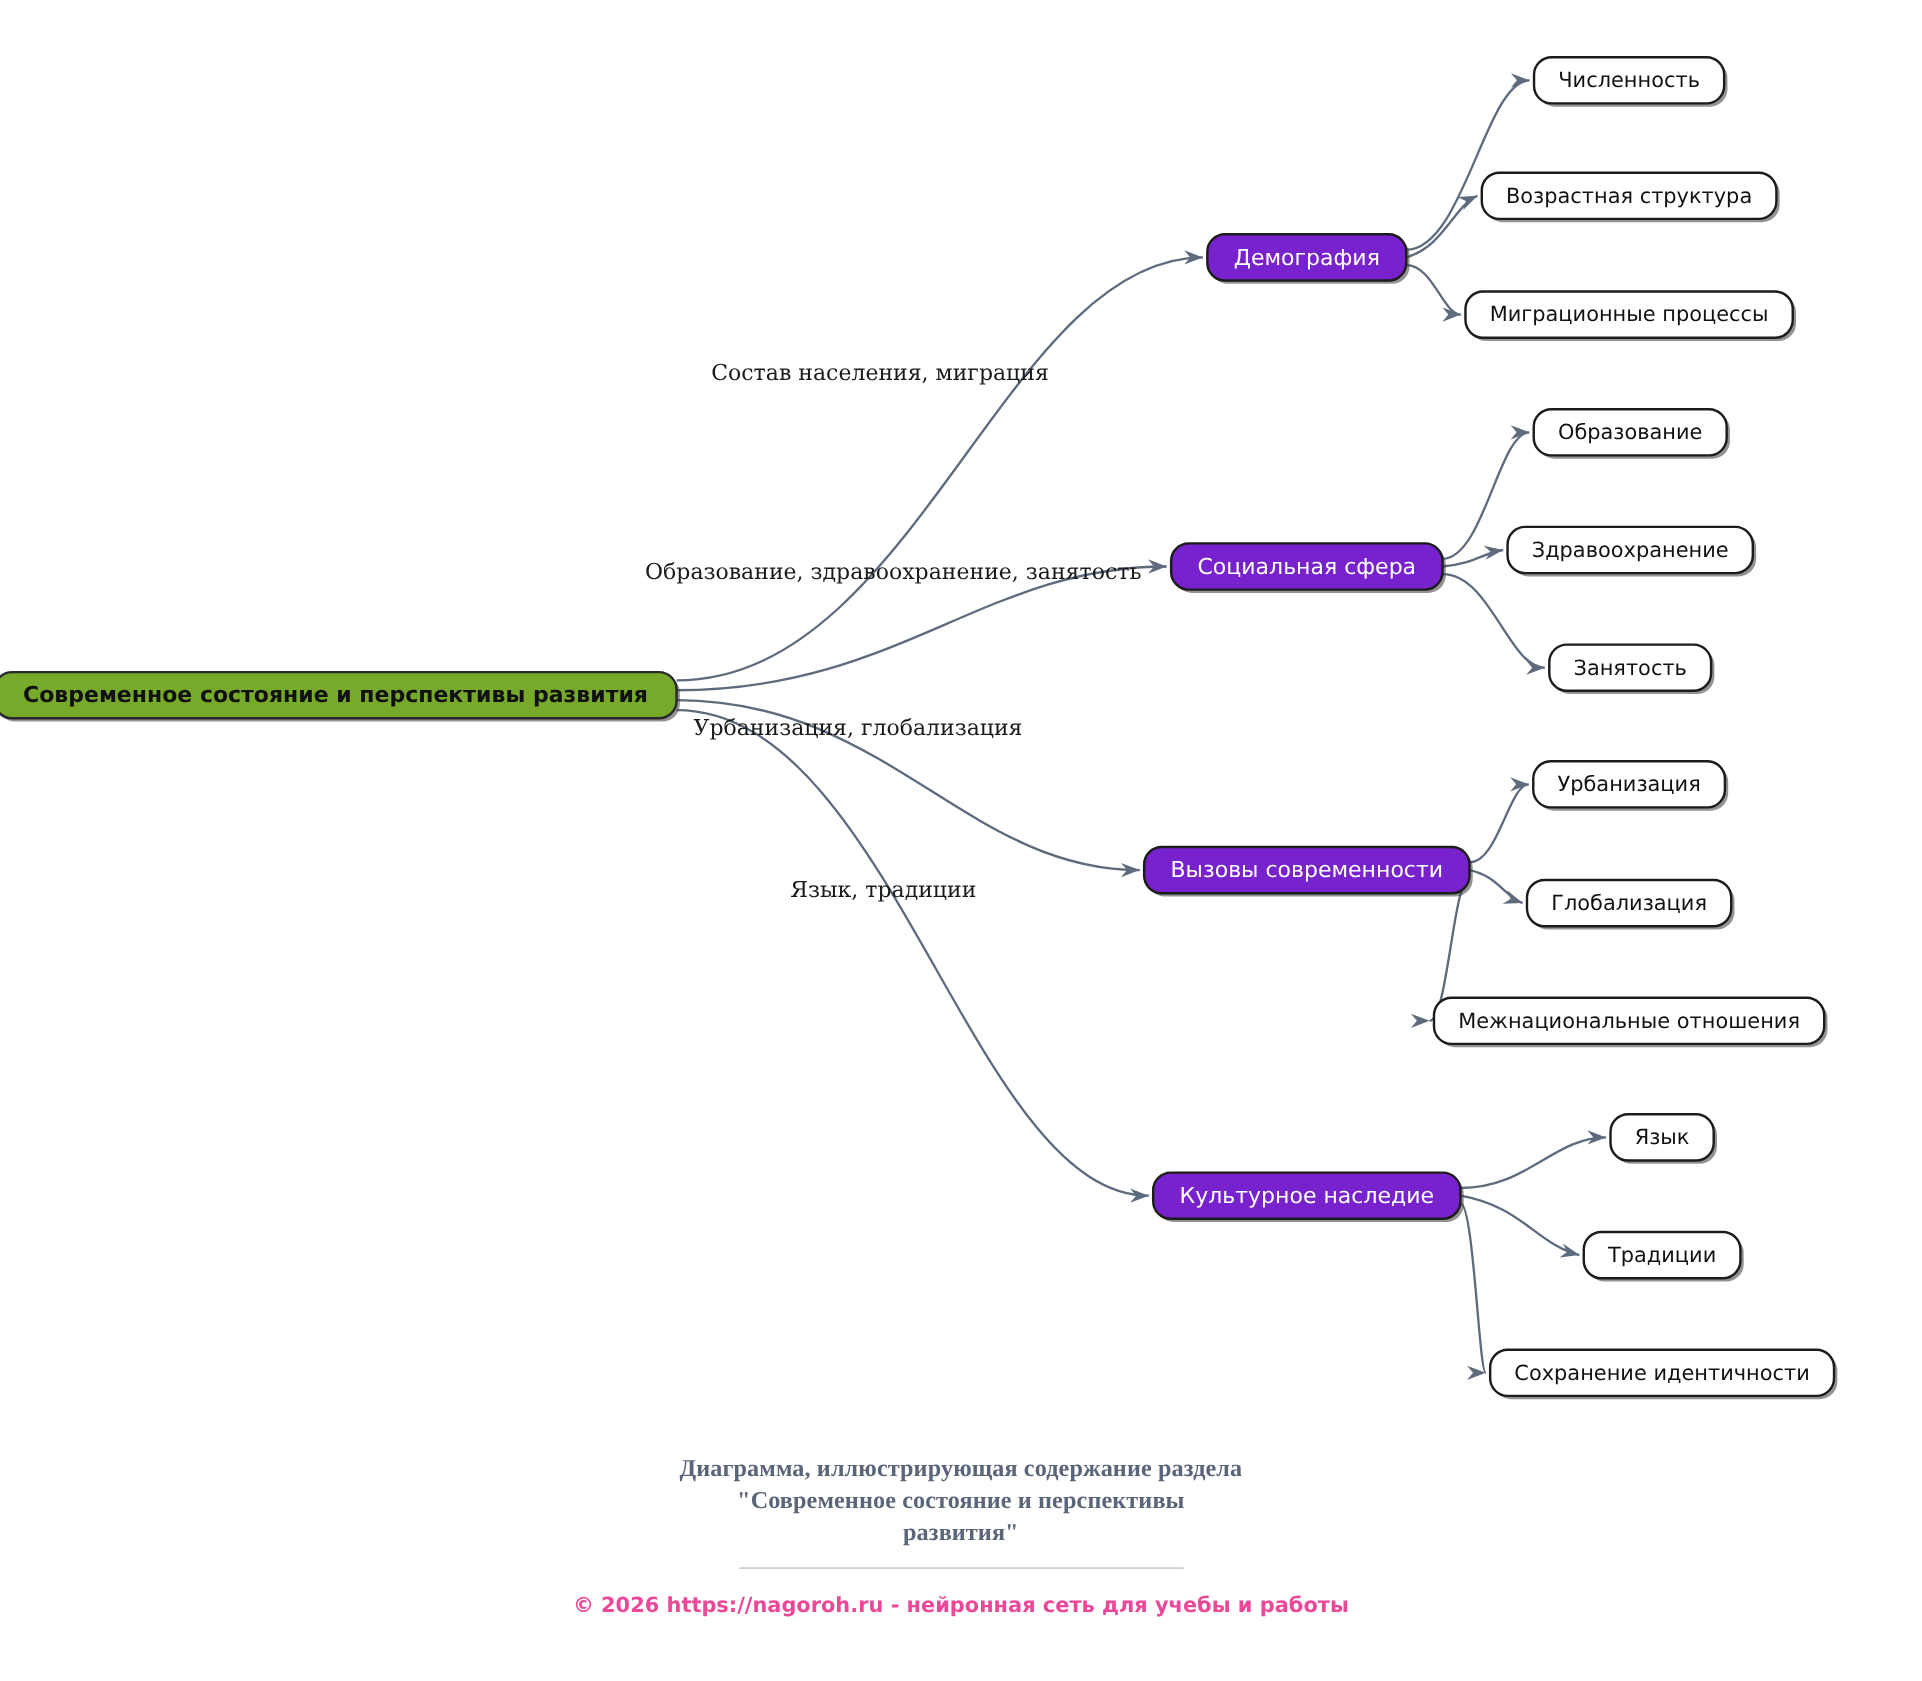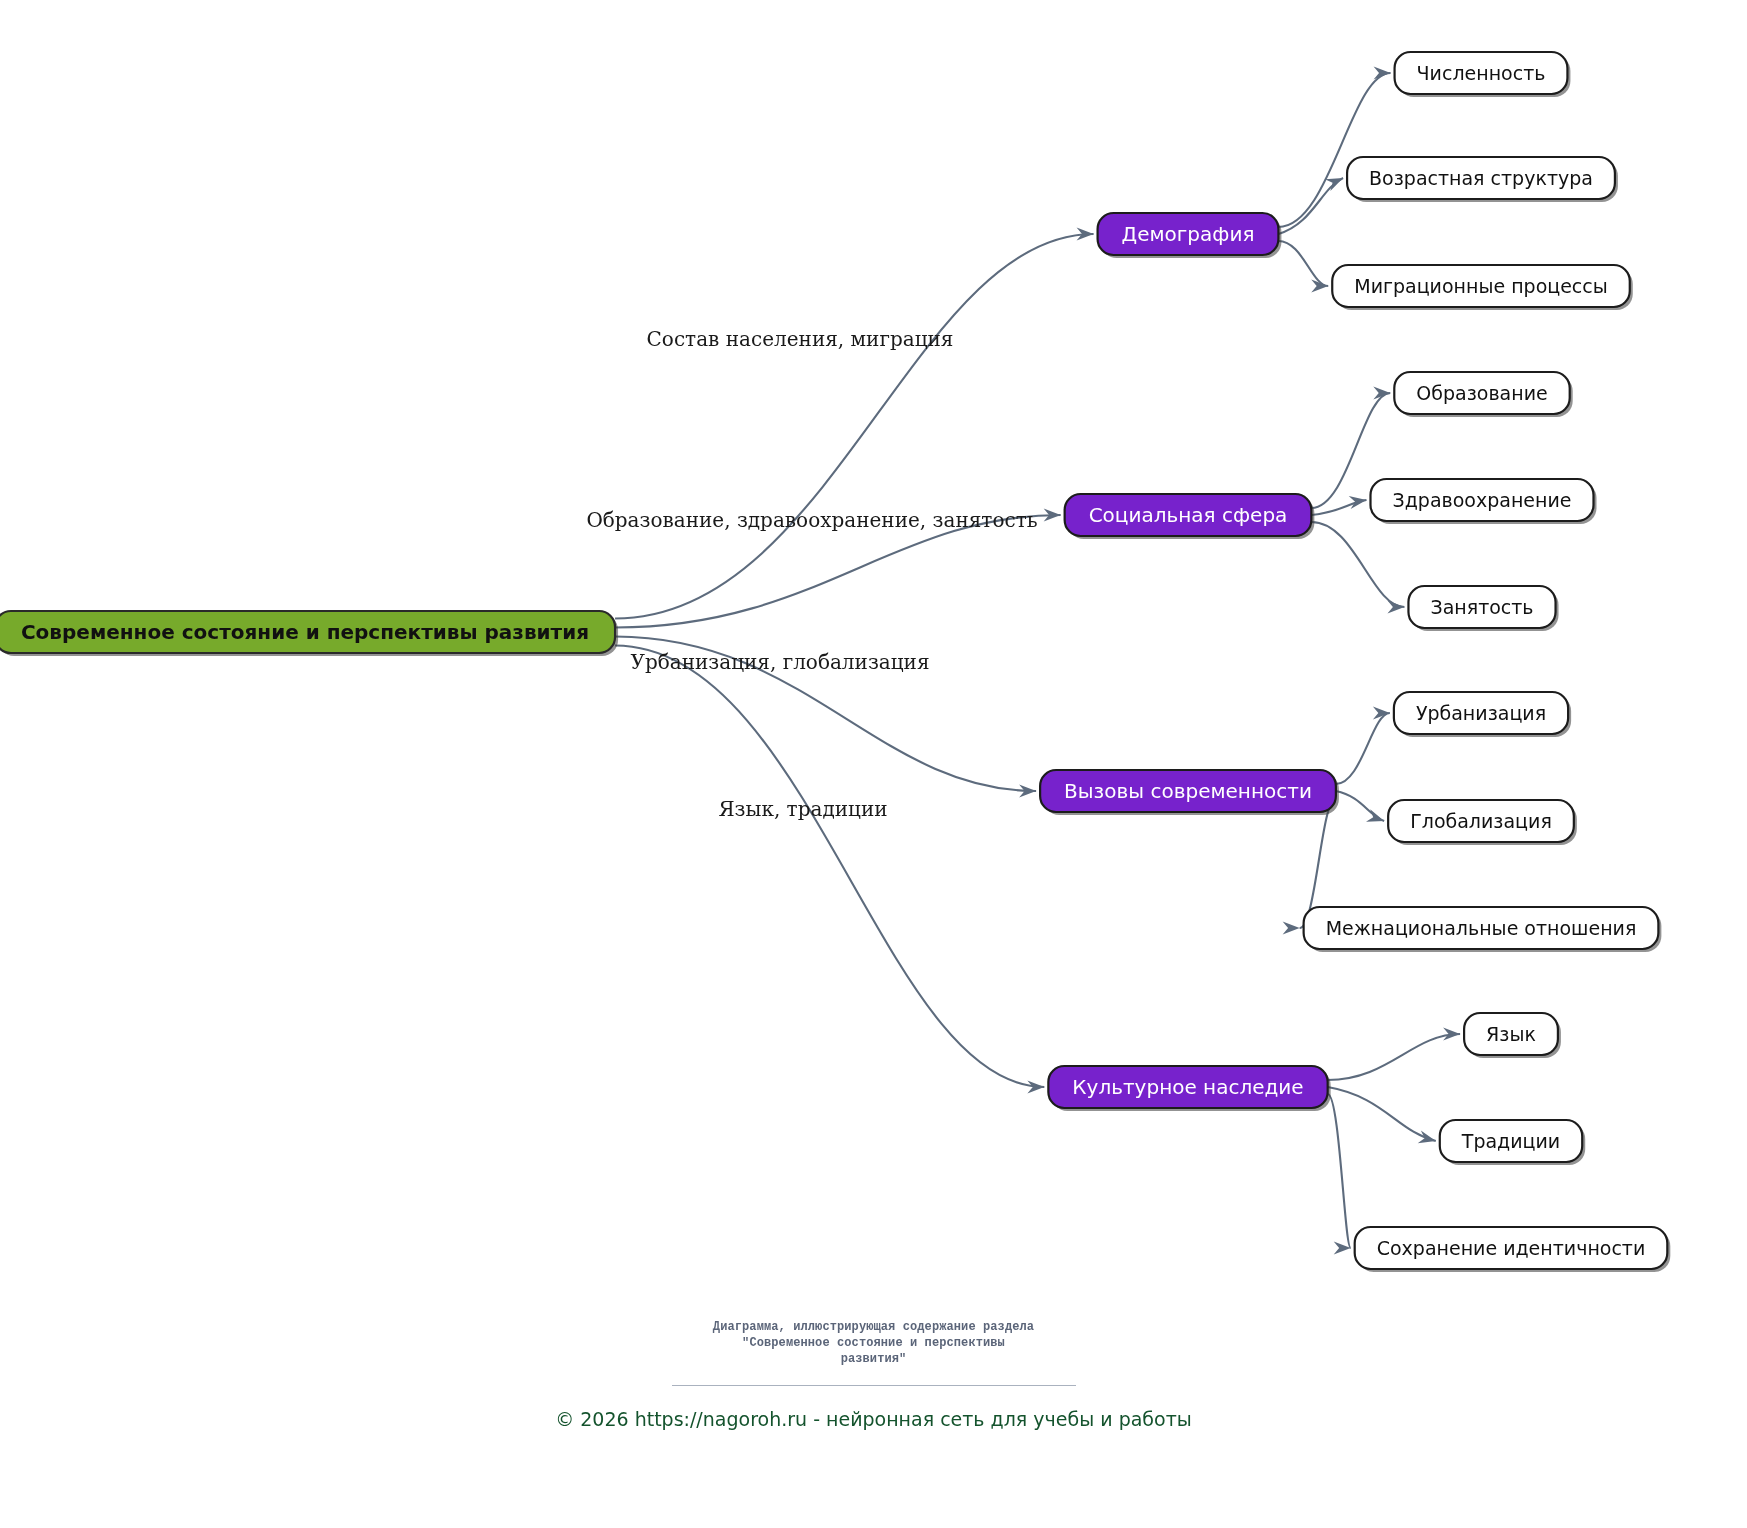--- a/index.html
+++ b/index.html
@@ -79,38 +79,38 @@
     dominant-baseline: middle;
   }
   .caption-block {
     position: absolute;
     left: 0;
     right: 0;
     top: 1320px;
     text-align: center;
   }
   .caption-line {
-    font-family: Liberation Mono, monospace;
-    font-size: 12px;
+    font-family: Liberation Serif, serif;
+    font-size: 22px;
     font-weight: 700;
     color: #5b6579;
     line-height: 1.32;
     letter-spacing: 0.1px;
   }
   .caption-rule {
     width: 404px;
     height: 0;
     border-top: 1.5px solid #aab2bf;
     margin: 18px auto 0 auto;
   }
   .footer-line {
     font-family: "DejaVu Sans", sans-serif;
     font-size: 19px;
-    font-weight: 400;
-    color: #14532d;
+    font-weight: 700;
+    color: #ec4899;
     margin-top: 22px;
     text-align: center;
   }
 </style>
 </head>
 <body>
 
 <div id="diagram-root">
   <svg class="mindmap" viewBox="0 0 1747 1528" id="mindmap-svg" xmlns="http://www.w3.org/2000/svg">
       <g>

